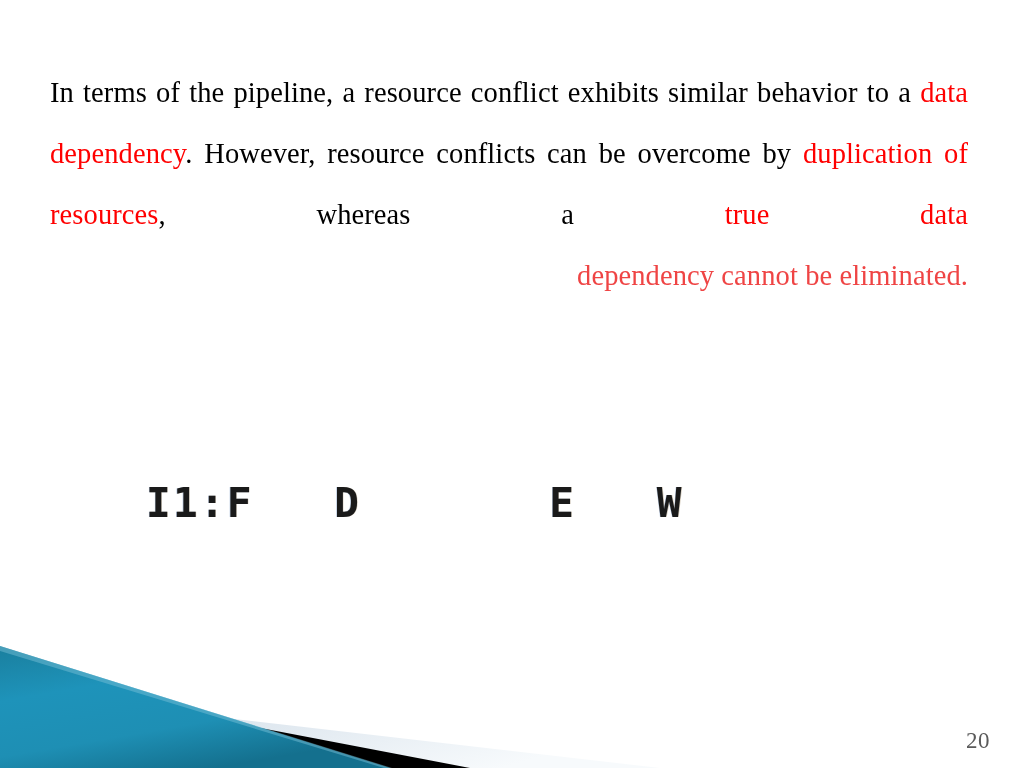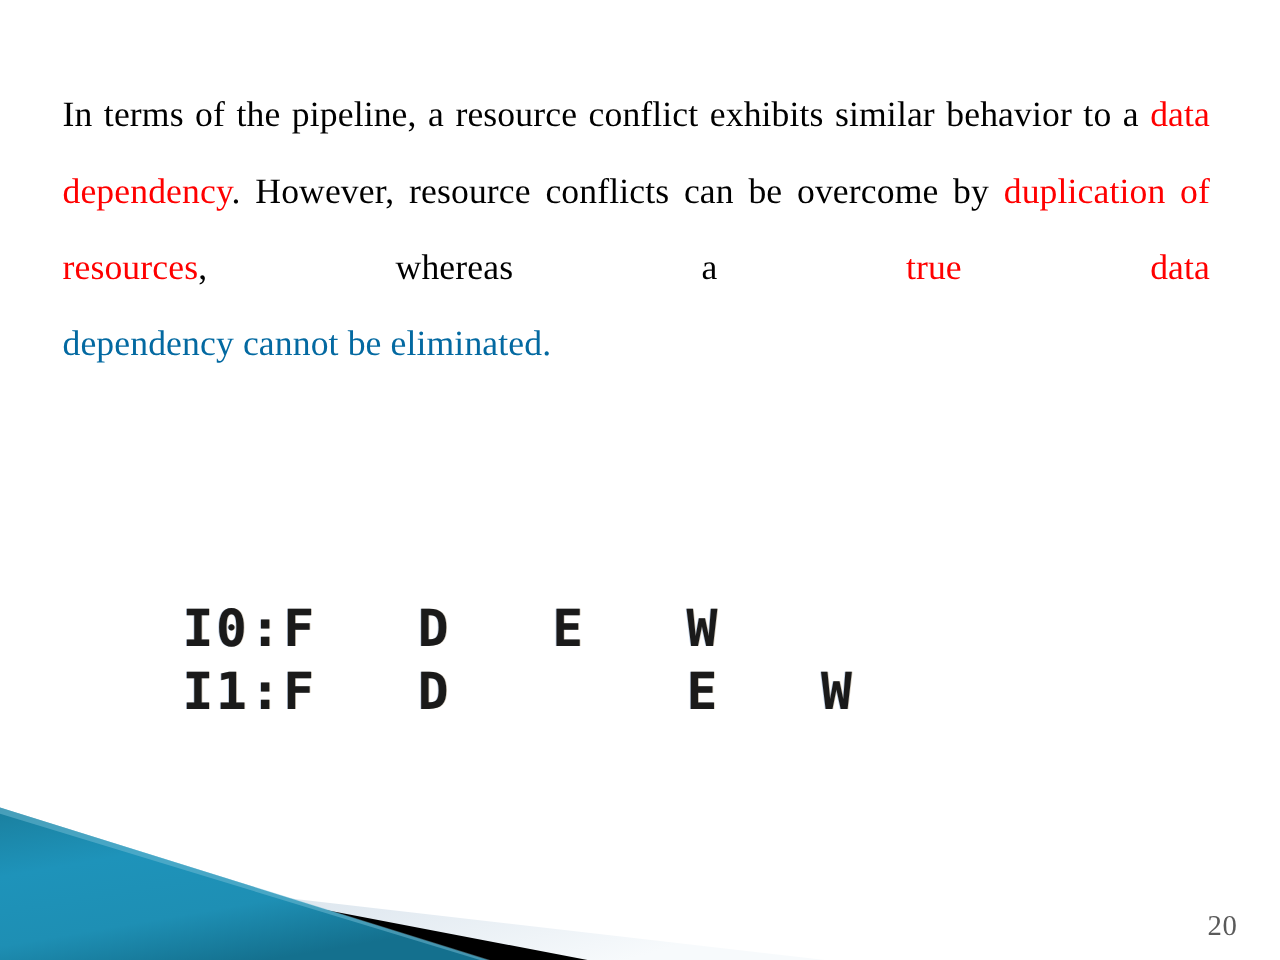--- a/index.html
+++ b/index.html
@@ -30,22 +30,22 @@
     line-height: 61px;
     color: #000000;
     letter-spacing: 0.1px;
   }
   #body-text .hl {
     color: #FF0000;
   }
   
   #body-text .last-line {
     display: block;
-    text-align: left;
-    color: #0369a1;
+    text-align: right;
+    color: #ef4444;
   }
   #body-text .just-block {
     display: block;
     text-align: justify;
     text-align-last: justify;
   }
 
   
   #pipeline {
     position: absolute;
@@ -87,21 +87,21 @@
 <body>
 
 <div id="slide">
 
   <div id="body-text">
     <span class="just-block"><span>In terms of the pipeline, a resource conflict exhibits similar behavior to a </span><span class="hl">data dependency</span><span>. However, resource conflicts can be overcome by </span><span class="hl">duplication of resources</span><span>, whereas a </span><span class="hl">true data</span></span>
       <span class="last-line">dependency cannot be eliminated.</span>
   </div>
 
   <div id="pipeline">
-    <span class="prow">I0:F   D   E   W</span><span class="prow">I1:F   D       E   W</span>
+    <span class="prow">I1:F   D       E   W</span>
   </div>
 
   <svg id="deco" viewBox="0 0 700 150" preserveAspectRatio="none">
     <defs>
       <linearGradient id="tealGrad" x1="0" y1="0" x2="0.55" y2="1">
         <stop offset="0%" stop-color="#1A7F9E"></stop>
         <stop offset="35%" stop-color="#1E93BA"></stop>
         <stop offset="70%" stop-color="#1E8FB4"></stop>
         <stop offset="100%" stop-color="#14708E"></stop>
       </linearGradient>

